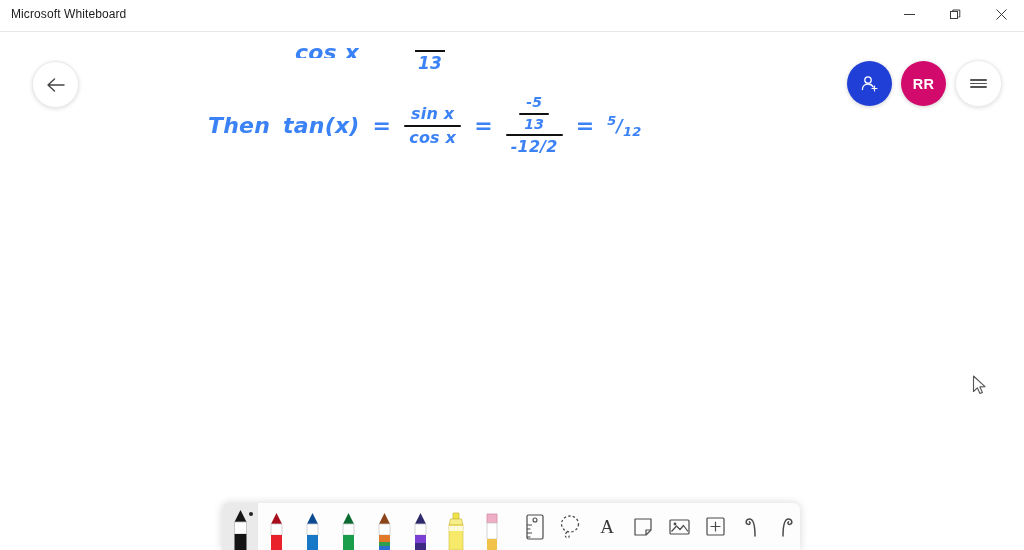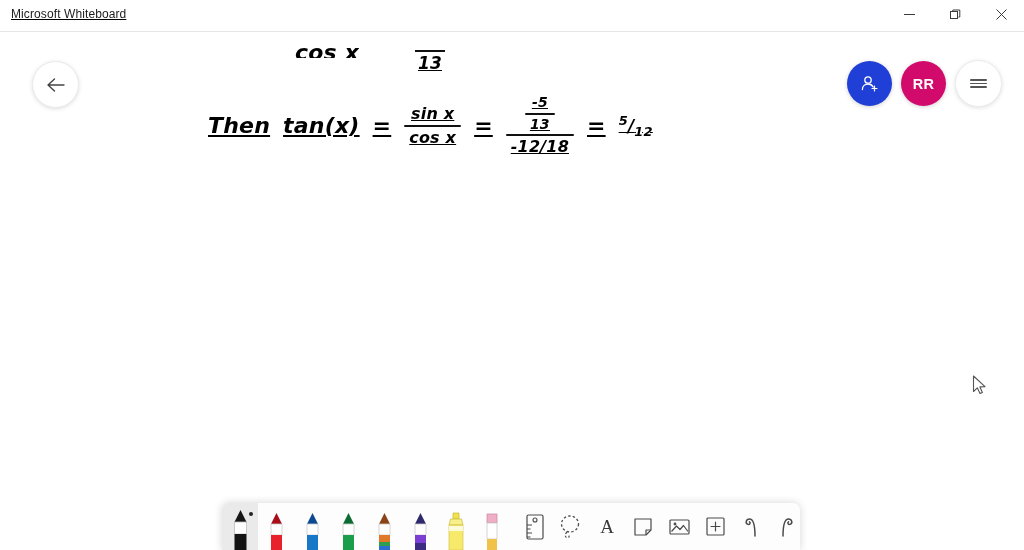--- a/index.html
+++ b/index.html
@@ -20,21 +20,20 @@
   .titlebar {
     position: absolute;
     top: 0; left: 0;
     width: 1024px;
     height: 28px;
     background: #ffffff;
     display: flex;
     align-items: center;
     justify-content: space-between;
     box-sizing: border-box;
-    text-decoration: underline;
   }
   .titlebar-title {
     font-size: 12px;
     color: #1b1b1b;
     padding-left: 11px;
     letter-spacing: 0.1px;
     white-space: nowrap;
   }
   .window-controls {
     display: flex;
@@ -140,23 +139,22 @@
     position: absolute;
     color: #111111;
     font-family: "DejaVu Serif", serif;
     white-space: nowrap;
     user-select: none;
   }
   .hw {
     font-family: "DejaVu Sans", sans-serif;
     font-style: italic;
     font-weight: 600;
-    color: #000000;
+    color: #3b82f6;
     letter-spacing: 0.2px;
-    text-decoration: underline;
   }
 
   .frac {
     display: inline-flex;
     flex-direction: column;
     align-items: center;
     vertical-align: middle;
     line-height: 1.12;
   }
   .frac .num { padding: 0 5px; }
@@ -329,21 +327,21 @@
       <span class="den">cos x</span>
     </span>
     <span class="hw">=</span>
     <span class="frac hw sm">
       <span class="frac hw" style="font-size:14px;">
         <span class="num">-5</span>
         <span class="bar"></span>
         <span class="den">13</span>
       </span>
       <span class="bar"></span>
-      <span class="den">-12/18</span>
+      <span class="den">-12/2</span>
     </span>
     <span class="hw">=</span>
     <span class="hw slashfrac" style="">
       <sup>5</sup>/<sub>12</sub>
     </span>
   </div>
 
 
   <svg style="position:absolute; left:972px; top:343px;" width="16" height="22" viewBox="0 0 16 22">
     <path d="M1.5 1 L1.5 16.5 L5.4 12.9 L8 18.6 L10.4 17.4 L7.9 11.9 L13 11.6 Z" fill="#ffffff" stroke="#555" stroke-width="1.1" stroke-linejoin="round"></path>

